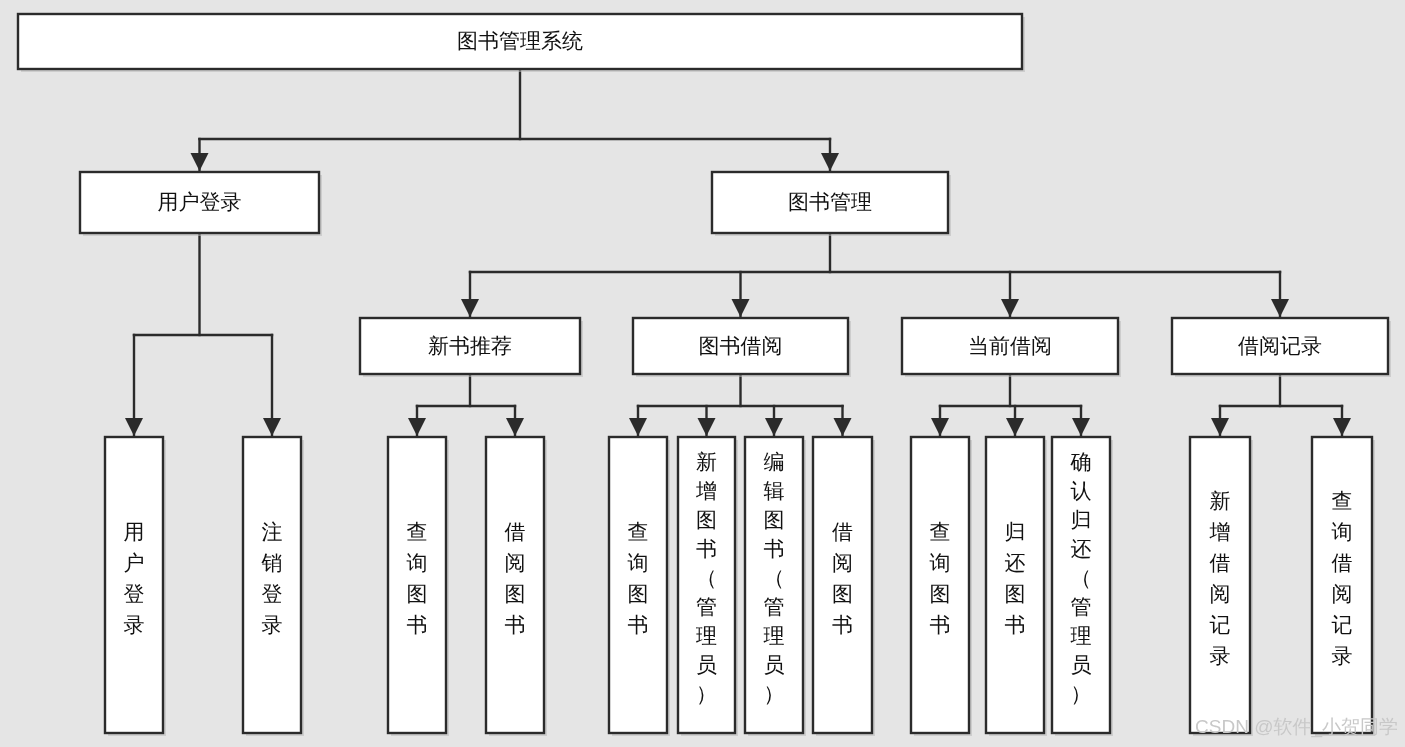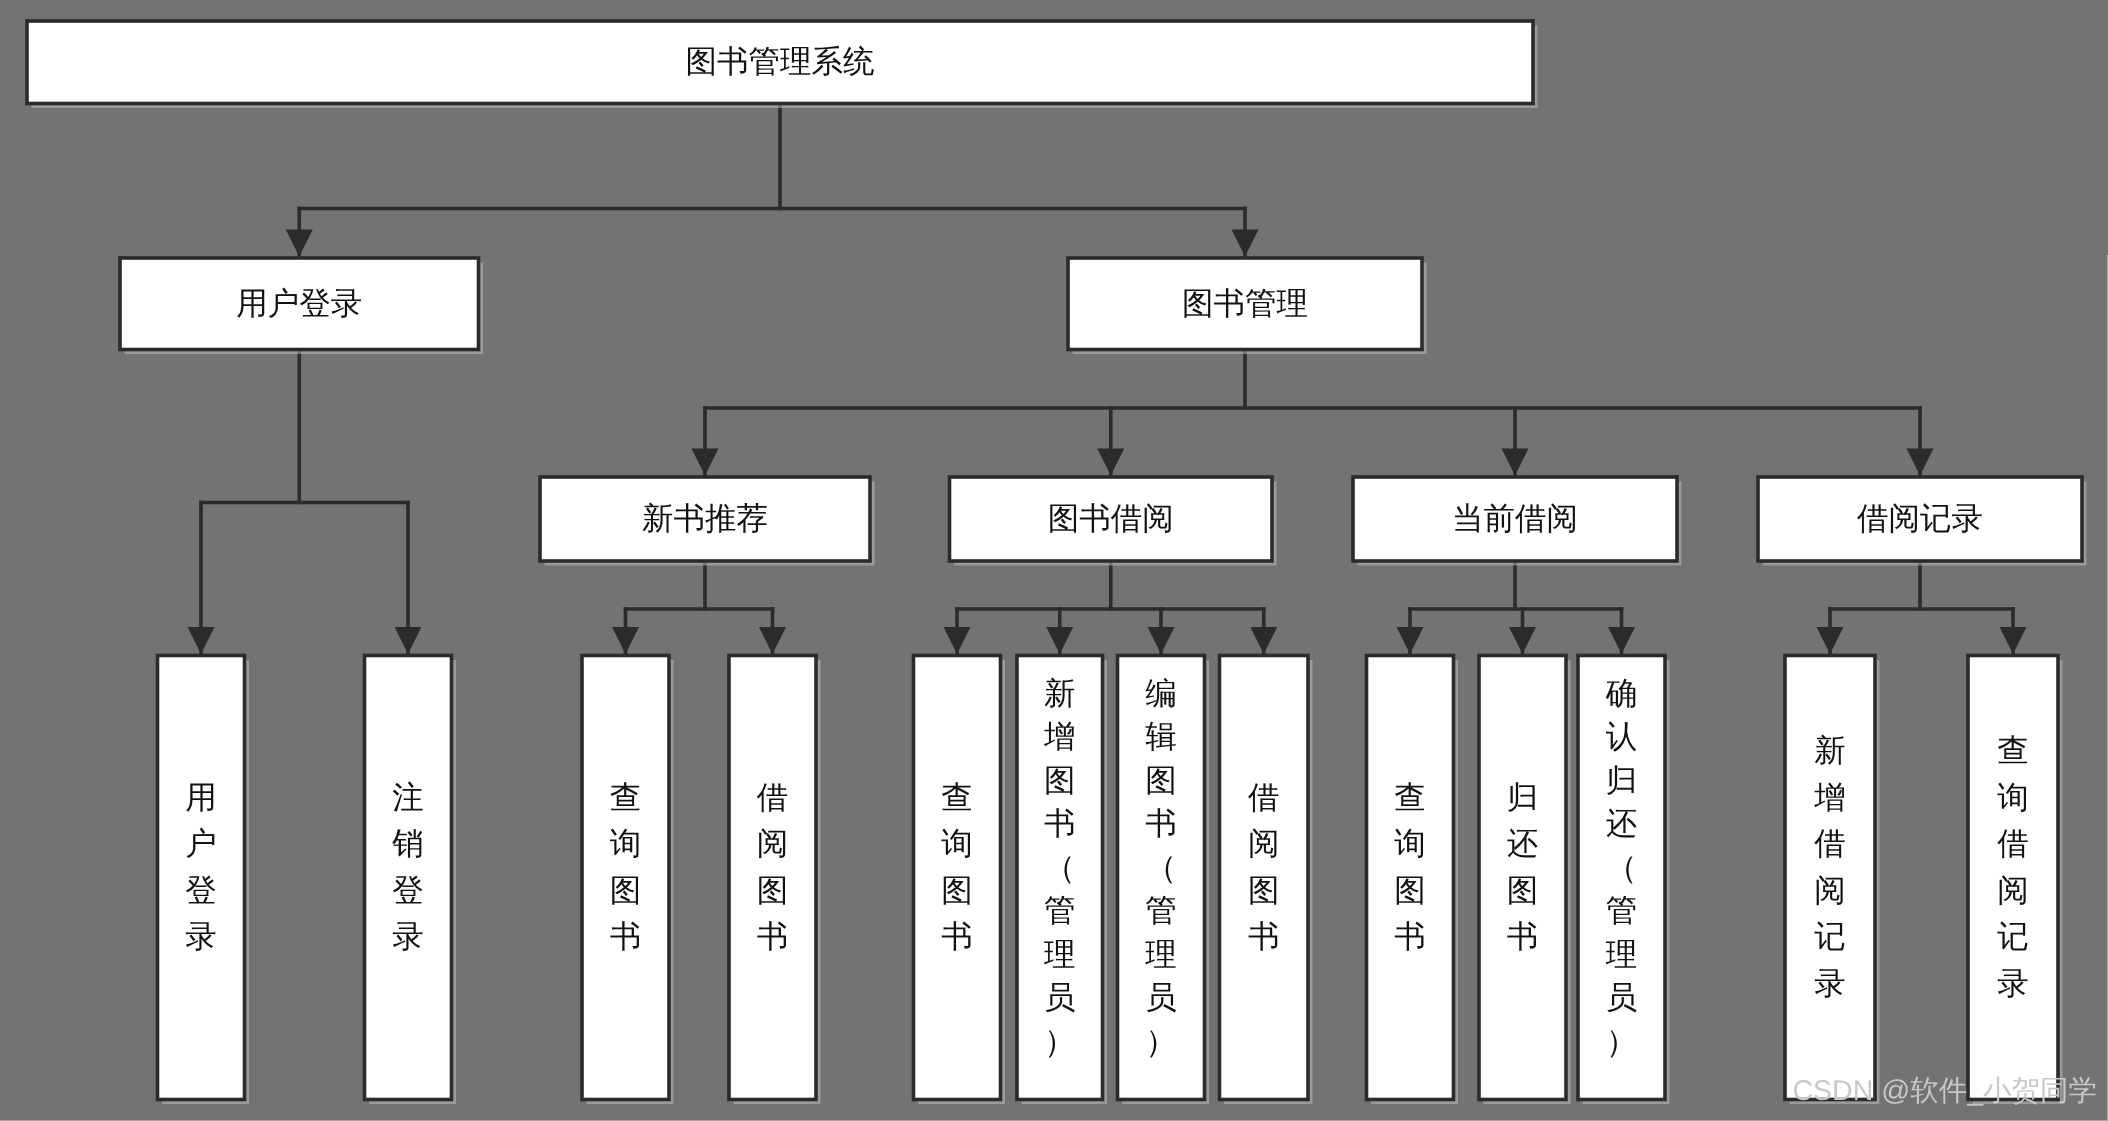--- a/index.html
+++ b/index.html
@@ -12,21 +12,21 @@
     width: 1405px;
     height: 747px;
     font-family: "Liberation Sans", "DejaVu Sans", sans-serif;
     overflow: hidden;
     position: relative;
   }
   #diagram-root {
     position: relative;
     width: 1405px;
     height: 747px;
-    background: #737373;
+    background: #e5e5e5;
   }
   svg.diagram-canvas {
     position: absolute;
     top: 0;
     left: 0;
     width: 1405px;
     height: 747px;
   }
   .node-box {
     fill: #ffffff;

